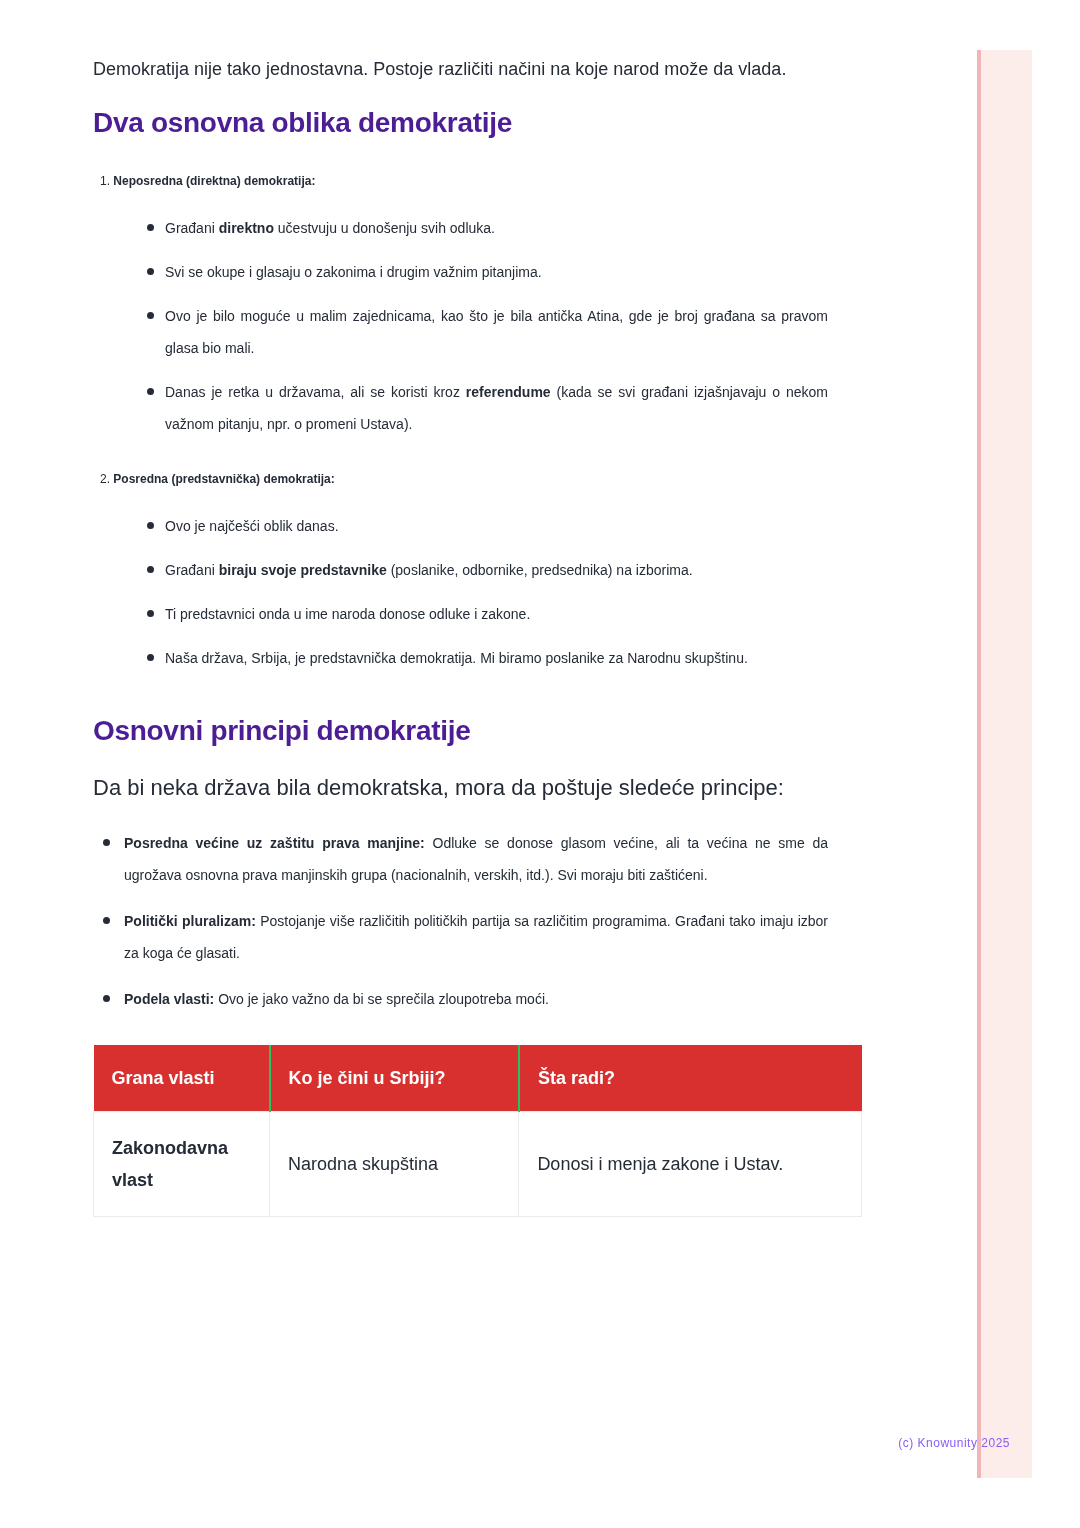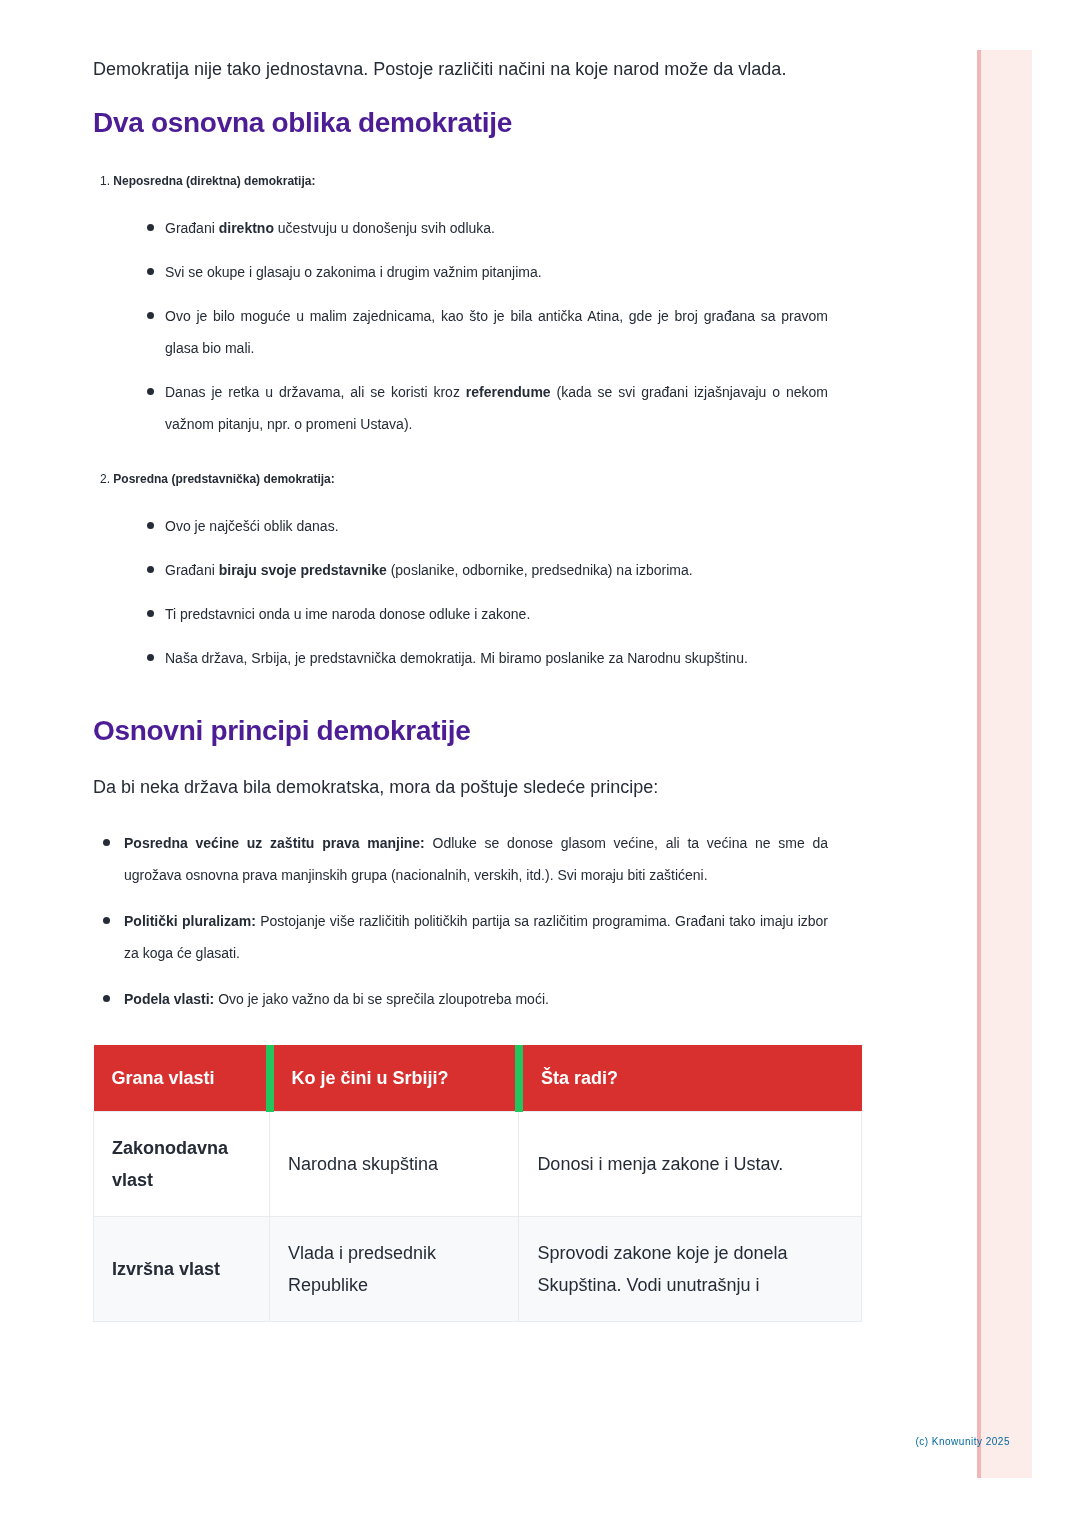--- a/index.html
+++ b/index.html
@@ -60,55 +60,55 @@
   .bullet::before {
     content: "";
     position: absolute;
     left: 0; top: 12px;
     width: 7px; height: 7px;
     border-radius: 50%;
     background: #252c37;
   }
   .lead {
     margin: 22px 0 0 0;
-    font-size: 18px;
+    font-size: 22px;
     line-height: 35px;
   }
   .principles { margin-left: 10px; margin-top: 22px; }
   .principles .bullet { padding-left: 21px; }
   .principles .bullet + .bullet { margin-top: 14px; }
   table.gov-table {
     border-collapse: collapse;
     width: 769px;
     margin-top: 30px;
     font-size: 18px;
   }
   table.gov-table th {
     background: #d8302f;
     color: #ffffff;
     font-weight: bold;
     text-align: left;
     padding: 22px 18px;
     line-height: 22px;
   }
-  table.gov-table th + th { border-left: 8px solid #22c55e; }
+  table.gov-table th + th { border-left: 2px solid #22c55e; }
   table.gov-table td {
     border: 1px solid #e9ecef;
     padding: 20px 18px;
     line-height: 32px;
     vertical-align: middle;
   }
   table.gov-table td:first-child { border-left: 1px solid #e9ecef; font-weight: bold; }
   table.gov-table tr.alt td { background: #f8f9fa; }
   .copyright {
     position: absolute;
     top: 1436px; right: 70px;
-    font-size: 10px;
+    font-size: 12px;
     letter-spacing: 0.5px;
-    color: #0369a1;
+    color: #8b5cf6;
     z-index: 2;
   }
 </style>
 </head>
 <body>
 
 <div class="accent-bar"></div>
 
 <div class="copyright">(c) Knowunity 2025</div>
 
@@ -170,21 +170,16 @@
         <th>Ko je čini u Srbiji?</th>
         <th>Šta radi?</th>
       </tr>
     </thead>
     <tbody>
       <tr>
         <td>Zakonodavna vlast</td>
         <td>Narodna skupština</td>
         <td>Donosi i menja zakone i Ustav.</td>
       </tr>
-      <tr class="alt">
-        <td>Izvršna vlast</td>
-        <td>Vlada i predsednik Republike</td>
-        <td>Sprovodi zakone koje je donela Skupština. Vodi unutrašnju i</td>
-      </tr>
     </tbody>
   </table>
 
 </div>
 
 </body></html>

